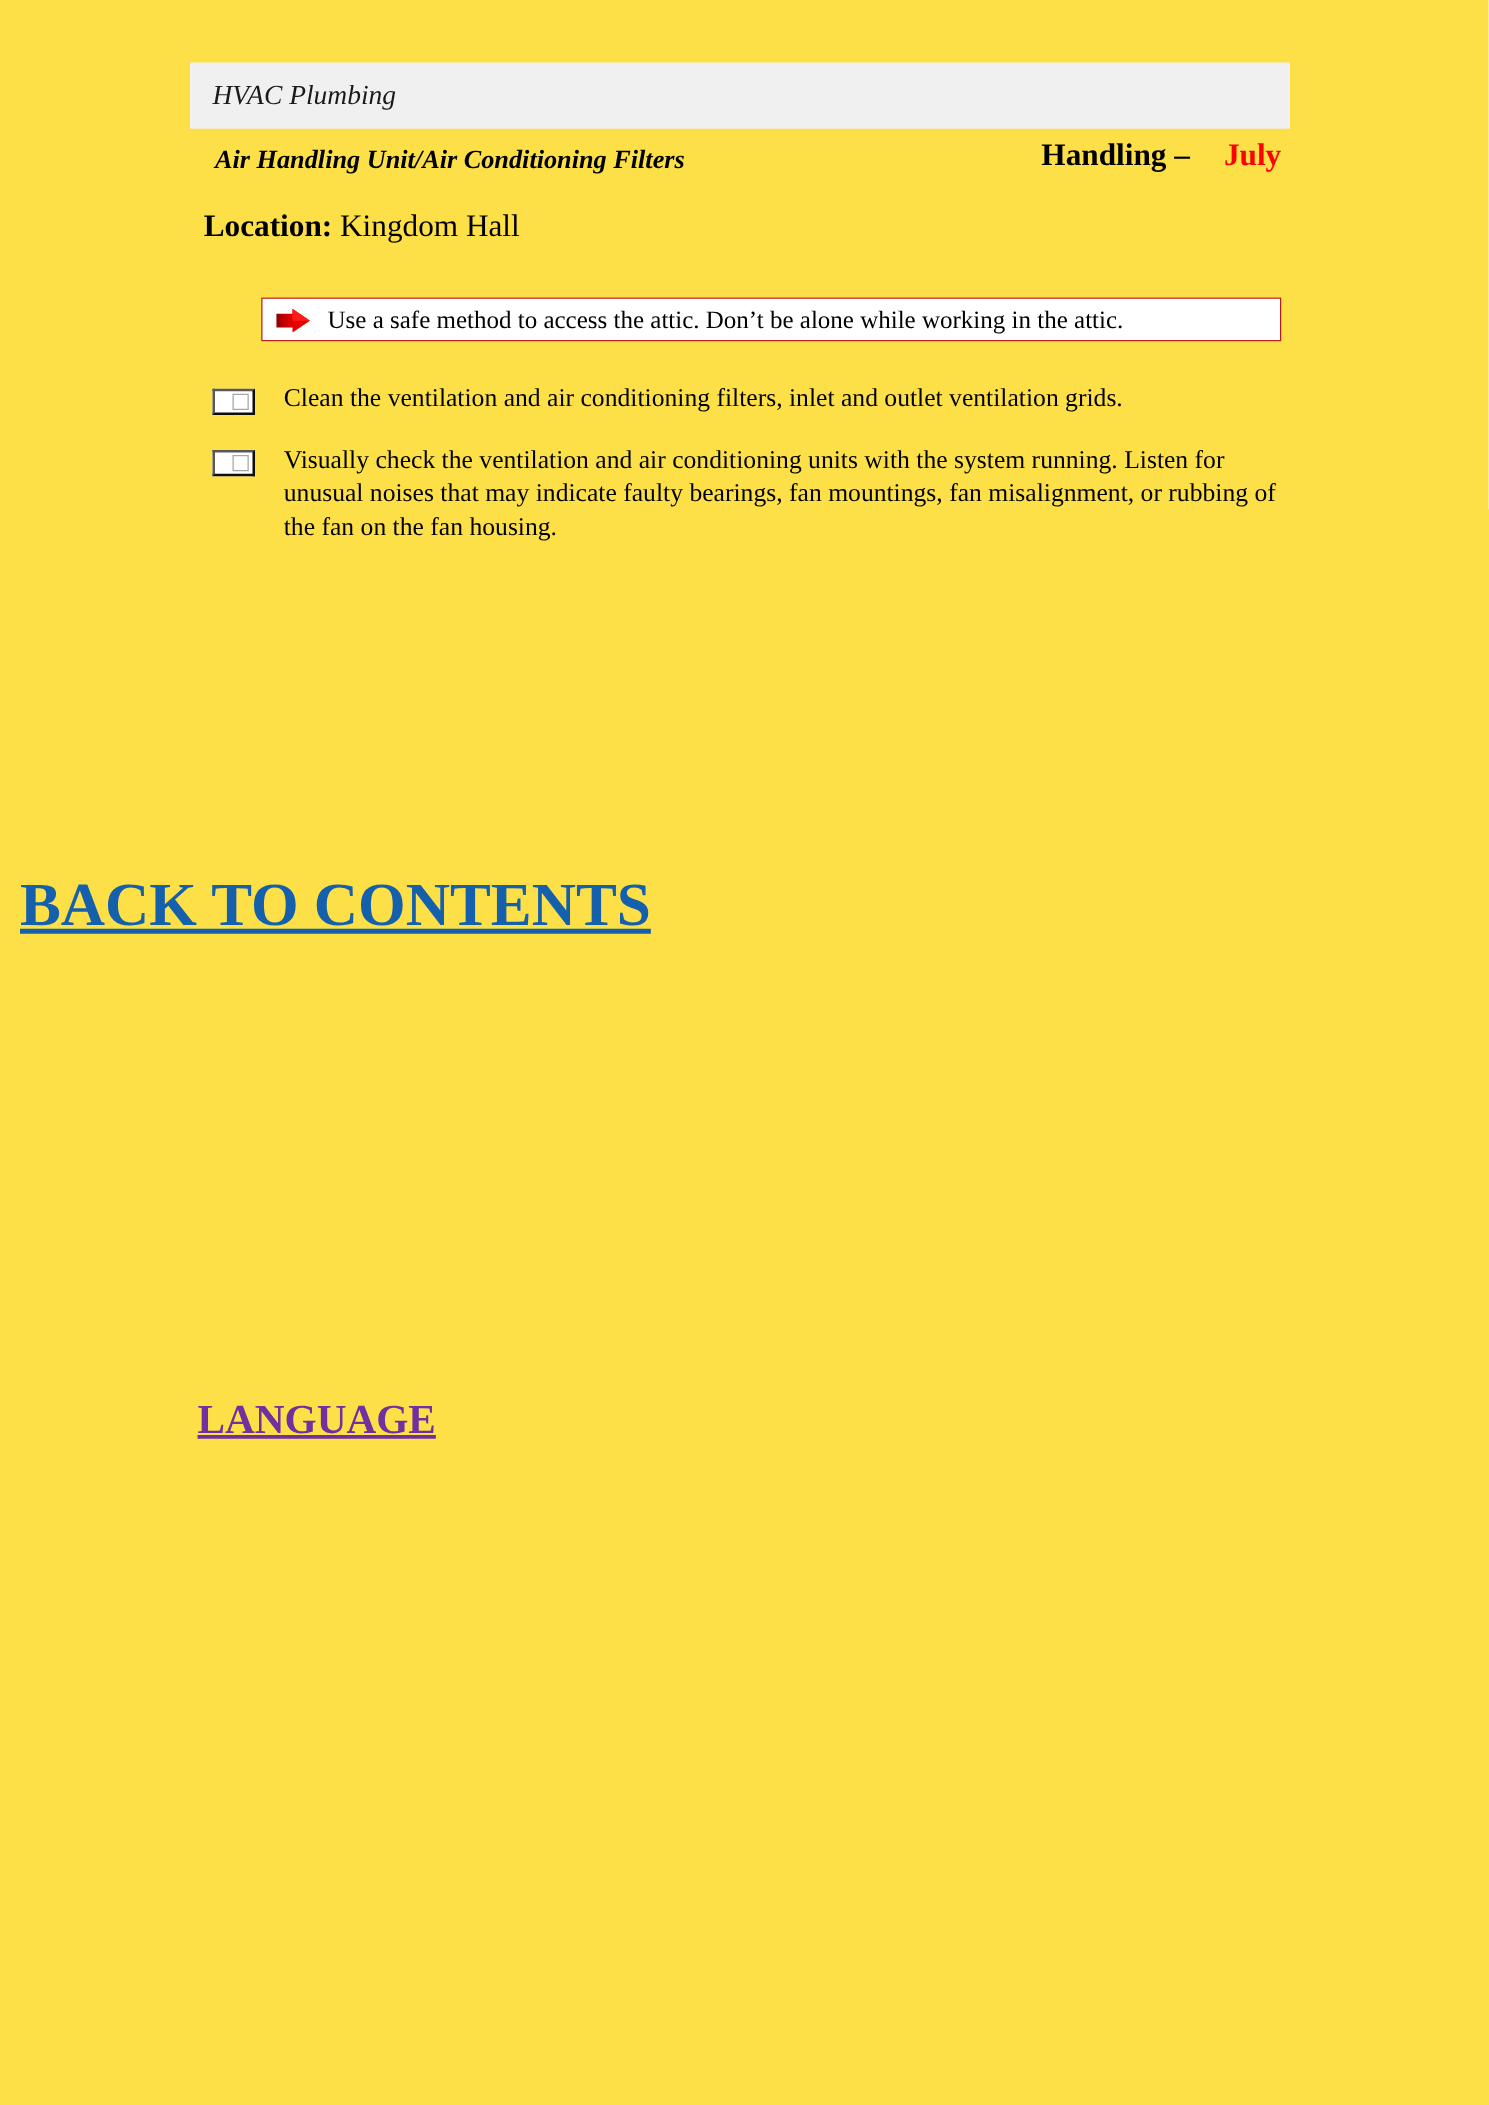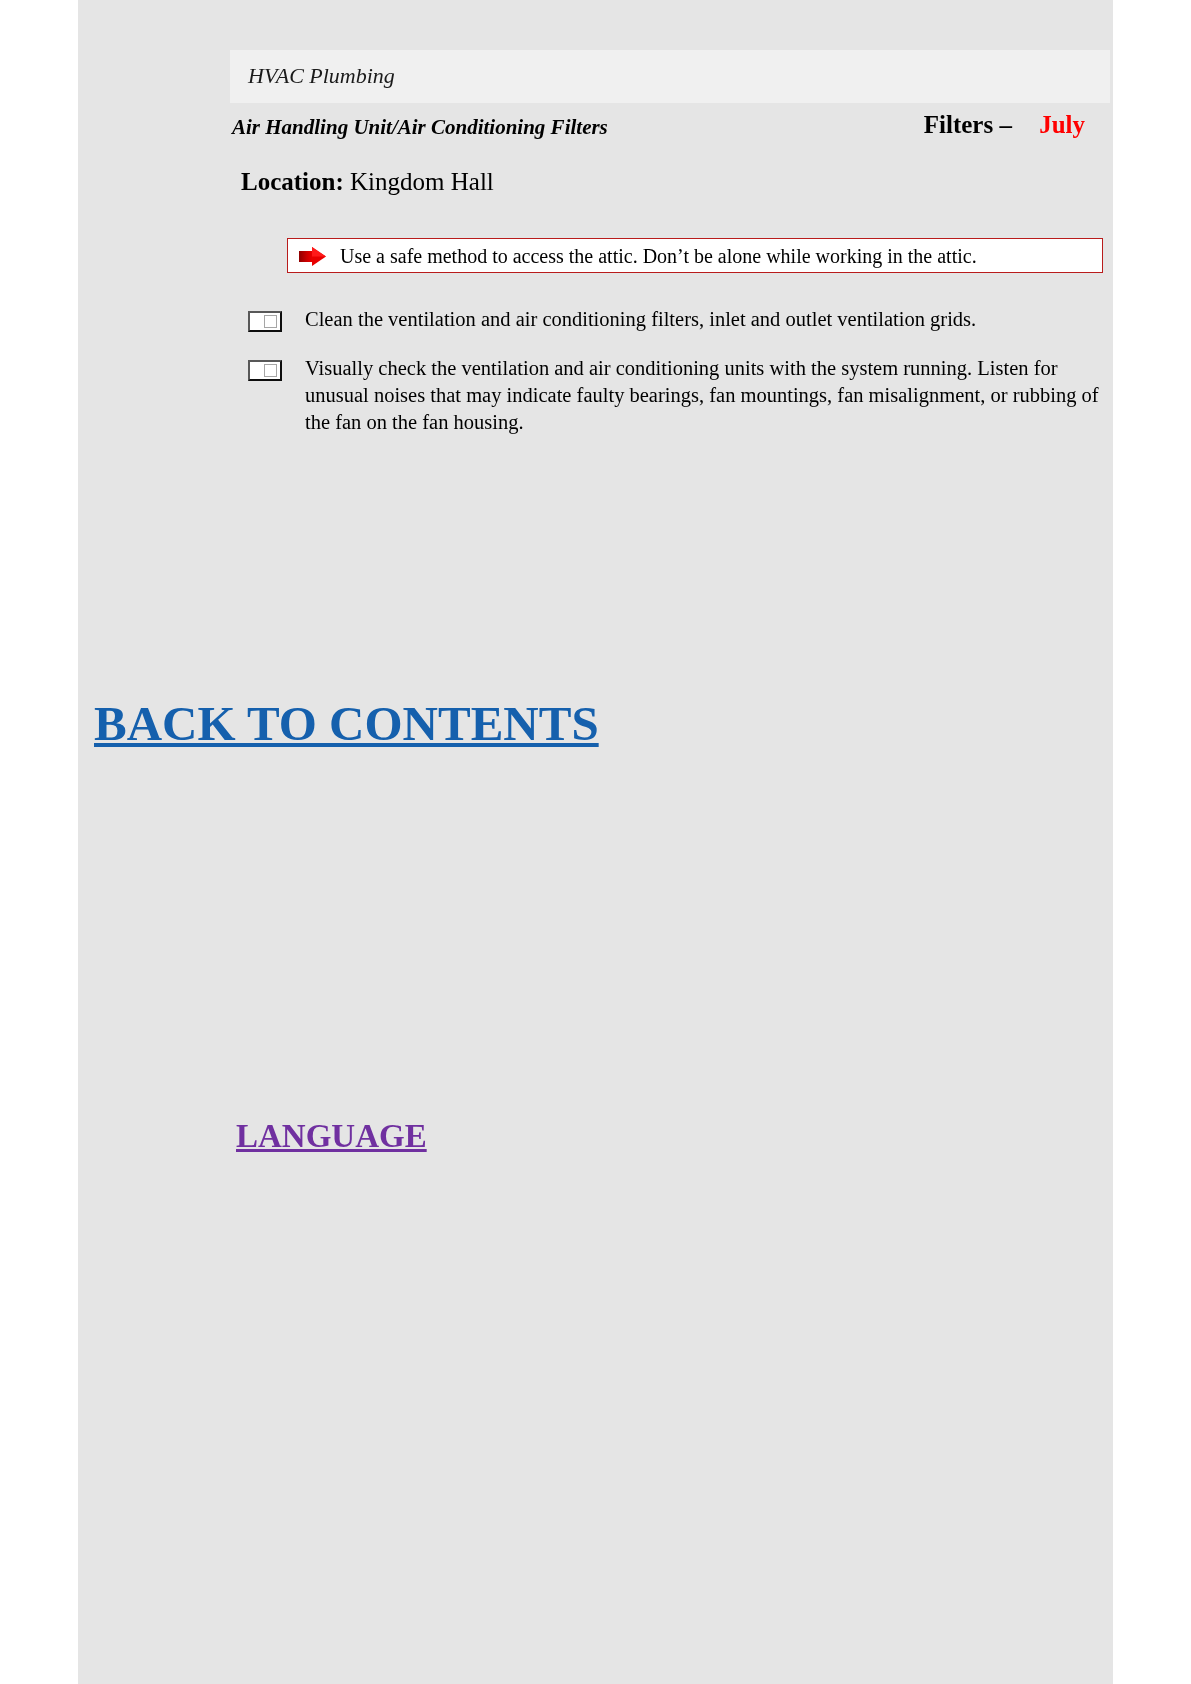--- a/index.html
+++ b/index.html
@@ -7,23 +7,23 @@
     padding: 0;
     background: #ffffff;
   }
   body {
     font-family: "Liberation Serif", "DejaVu Serif", serif;
     color: #000000;
     -webkit-font-smoothing: antialiased;
   }
   .page {
     position: relative;
-    width: 1035px;
+    width: 1191px;
     height: 1684px;
-    background: #e5e5e5;
+    background: #fde047;
     overflow: hidden;
     margin: 0 auto;
     text-decoration: underline;
   }
 
   
   .header-band {
     position: absolute;
     left: 152px;
     top: 50px;
@@ -39,21 +39,21 @@
     font-style: italic;
     font-size: 22px;
     line-height: 26px;
     color: #1a1a1a;
     white-space: nowrap;
   }
 
   
   .subject-row {
     position: absolute;
-    left: 154px;
+    left: 172px;
     top: 113px;
     width: 875px;
     height: 34px;
   }
   .subject-title {
     position: absolute;
     left: 0;
     top: 0;
     font-size: 21px;
     line-height: 28px;
@@ -197,21 +197,21 @@
 
 <div class="page">
 
   <div class="header-band">
     <div class="header-band-text">HVAC Plumbing</div>
   </div>
 
   <div class="subject-row">
     <div class="subject-title">Air Handling Unit/Air Conditioning Filters</div>
     <div class="period">
-      <span>Filters</span><span> – </span><span class="month-name">July</span>
+      <span>Handling</span><span> – </span><span class="month-name">July</span>
     </div>
   </div>
 
   <div class="location-row">
     <span class="location-label">Location:</span><span class="location-value"> Kingdom Hall</span>
   </div>
 
   <div class="note-box">
     <span class="note-arrow">
       <svg width="28" height="19" viewBox="0 0 28 19" xmlns="http://www.w3.org/2000/svg">

